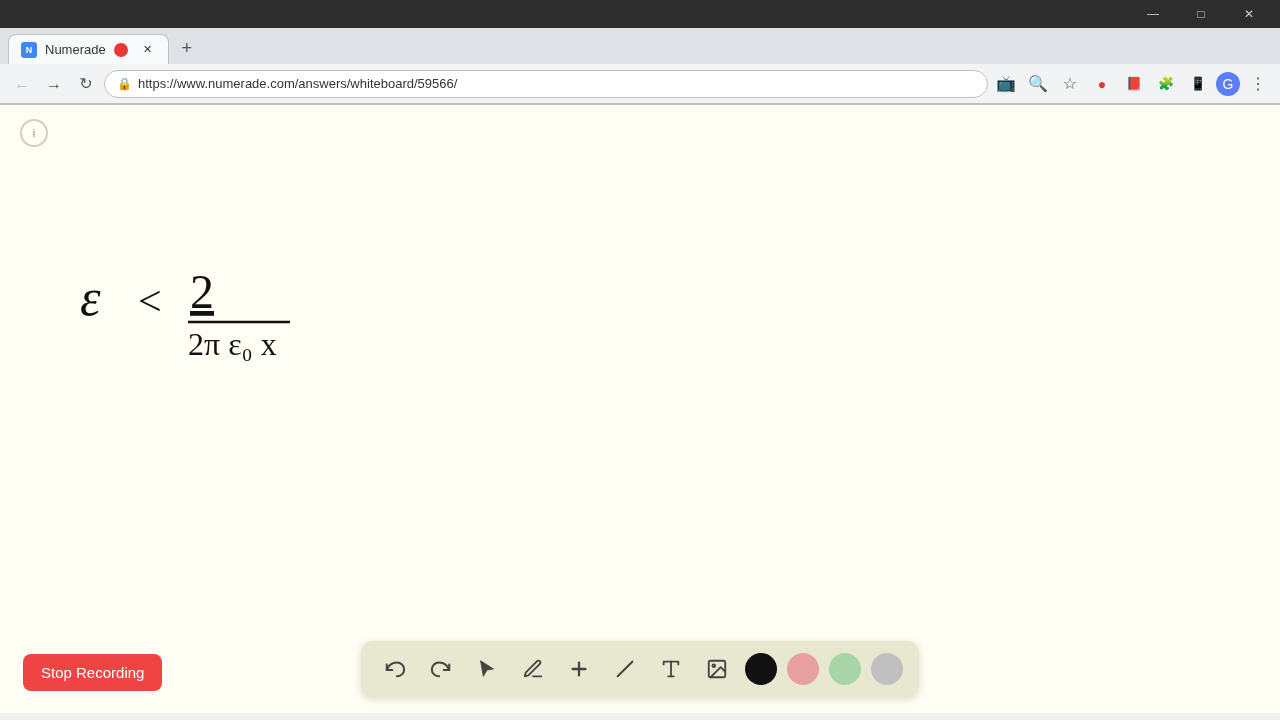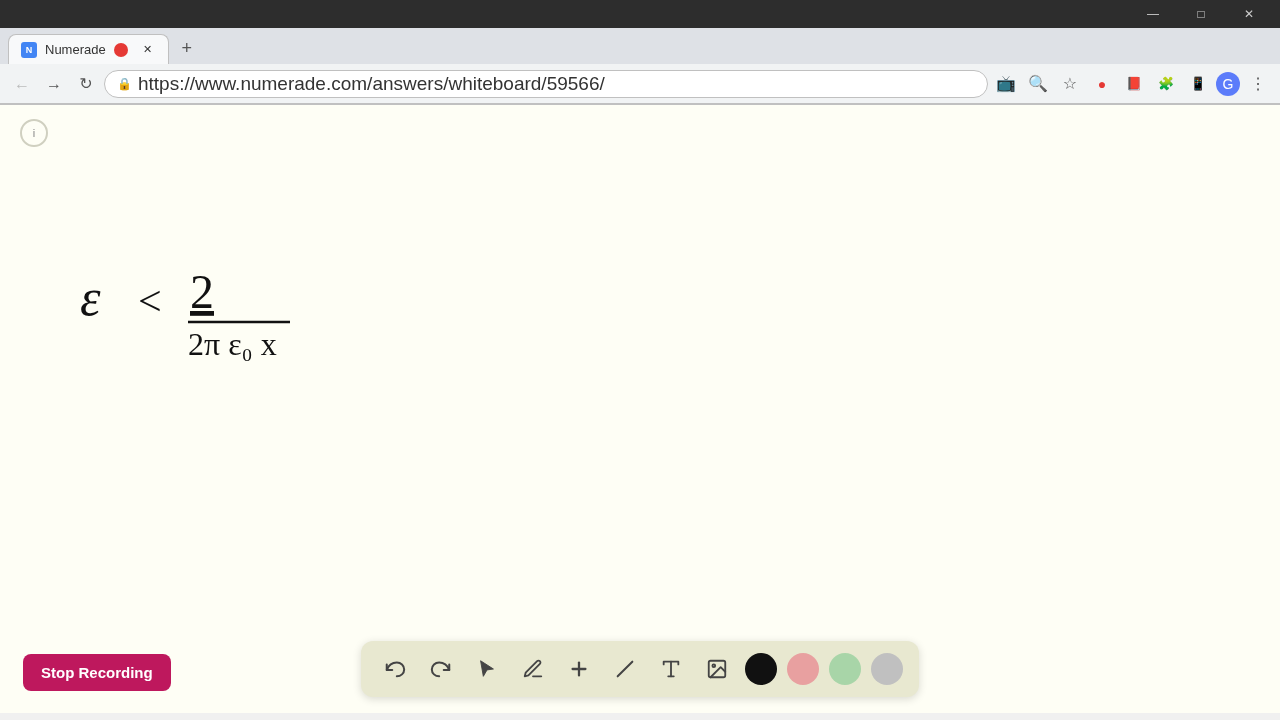--- a/index.html
+++ b/index.html
@@ -117,21 +117,21 @@
       color: #333;
     }
 
     .address-bar .lock-icon {
       font-size: 12px;
       color: #555;
     }
 
     .address-text {
       flex: 1;
-      font-size: 19px;
+      font-size: 13px;
       color: #333;
     }
 
     .toolbar-icons {
       display: flex;
       align-items: center;
       gap: 4px;
     }
 
     .toolbar-icon-btn {
@@ -204,27 +204,27 @@
       border-radius: 50%;
       cursor: pointer;
       border: none;
     }
 
     
     .stop-recording-btn {
       position: absolute;
       bottom: 22px;
       left: 23px;
-      background: #be185d;
+      background: #ef4444;
       color: white;
       border: none;
       border-radius: 8px;
       padding: 10px 18px;
       font-size: 15px;
-      font-weight: 700;
+      font-weight: 400;
       cursor: pointer;
       white-space: nowrap;
     }
 
     
     .formula-svg {
       position: absolute;
       top: 155px;
       left: 80px;
     }

